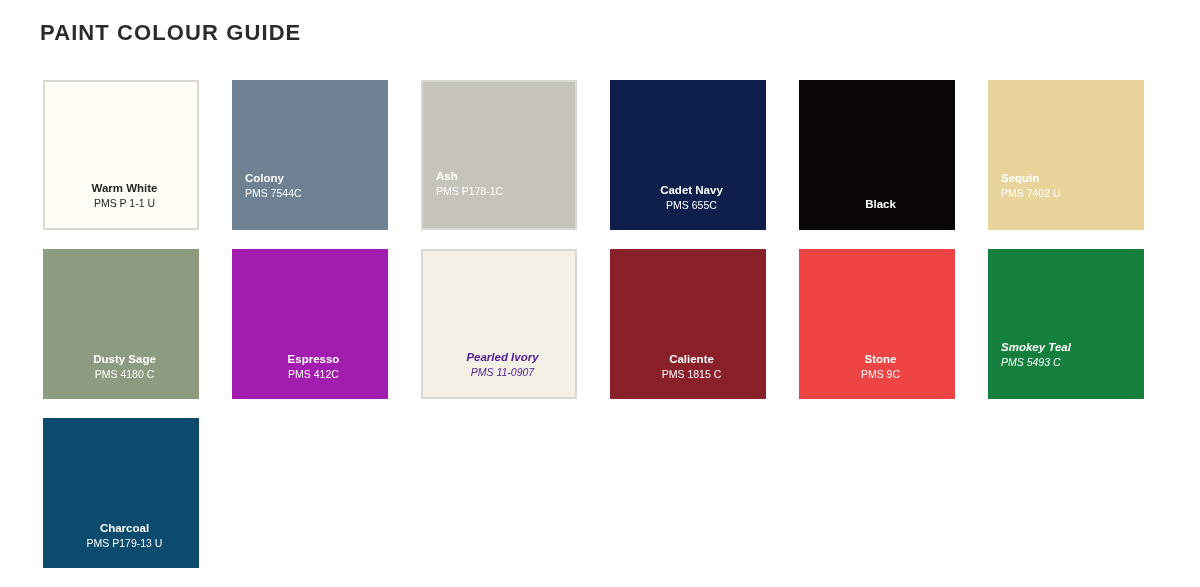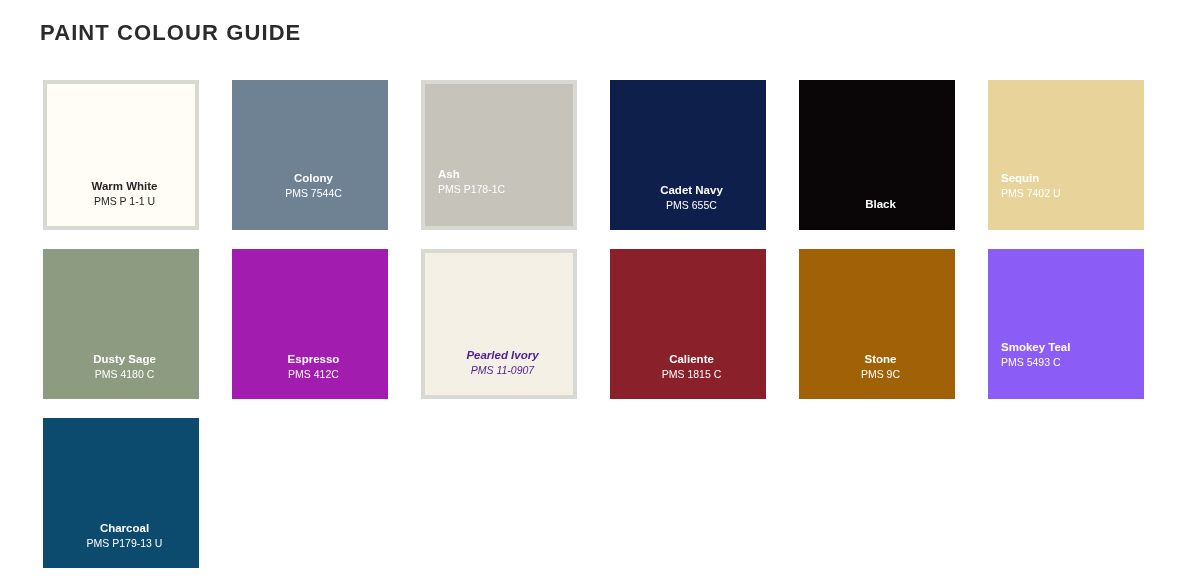--- a/index.html
+++ b/index.html
@@ -44,21 +44,21 @@
     position: relative;
     box-sizing: border-box;
     width: 156px;
     height: 150px;
     margin-right: 33px;
   }
   .swatch:last-child {
     margin-right: 9px;
   }
   .swatch.bordered {
-    border: 4px solid #3b82f6;
+    border: 2px solid #3b82f6;
   }
   .swatch-label {
     position: absolute;
     left: 13px;
     right: 6px;
   }
   .swatch-label.low {
     bottom: 18px;
     text-align: center;
   }
@@ -91,21 +91,21 @@
   <div class="page-title" style="color: rgb(43, 43, 43);">PAINT COLOUR GUIDE</div>
 
   <div class="swatch-grid">
       <div class="swatch-row">
         <div class="swatch bordered" style="background: rgb(255, 253, 246); border-color: rgb(217, 217, 212);">
           <div class="swatch-label low" style="color: rgb(38, 38, 38);">
             <div class="swatch-name">Warm White</div>
             <div class="swatch-code">PMS P 1-1 U</div>
           </div>
         </div>
-        <div class="swatch" style="background: rgb(111, 130, 147); text-align: center;">
+        <div class="swatch" style="background: rgb(111, 130, 147);">
           <div class="swatch-label high" style="color: rgb(255, 255, 255);">
             <div class="swatch-name">Colony</div>
             <div class="swatch-code">PMS 7544C</div>
           </div>
         </div>
         <div class="swatch bordered" style="background: rgb(198, 195, 187); border-color: rgb(217, 217, 212);">
           <div class="swatch-label high" style="color: rgb(255, 255, 255);">
             <div class="swatch-name">Ash</div>
             <div class="swatch-code">PMS P178-1C</div>
           </div>
@@ -146,27 +146,27 @@
             <div class="swatch-name">Pearled Ivory</div>
             <div class="swatch-code">PMS 11-0907</div>
           </div>
         </div>
         <div class="swatch" style="background: rgb(138, 32, 41);">
           <div class="swatch-label low" style="color: rgb(255, 255, 255);">
             <div class="swatch-name">Caliente</div>
             <div class="swatch-code">PMS 1815 C</div>
           </div>
         </div>
-        <div class="swatch" style="background: #a16207;">
+        <div class="swatch" style="background: #ef4444;">
           <div class="swatch-label low" style="color: rgb(255, 255, 255);">
             <div class="swatch-name">Stone</div>
             <div class="swatch-code">PMS 9C</div>
           </div>
         </div>
-        <div class="swatch" style="background: #8b5cf6;">
+        <div class="swatch" style="background: #15803d; font-style: italic;">
           <div class="swatch-label high" style="color: rgb(255, 255, 255);">
             <div class="swatch-name">Smokey Teal</div>
             <div class="swatch-code">PMS 5493 C</div>
           </div>
         </div>
       </div>
       <div class="swatch-row">
         <div class="swatch" style="background: #0c4a6e;">
           <div class="swatch-label low" style="color: rgb(255, 255, 255);">
             <div class="swatch-name">Charcoal</div>

